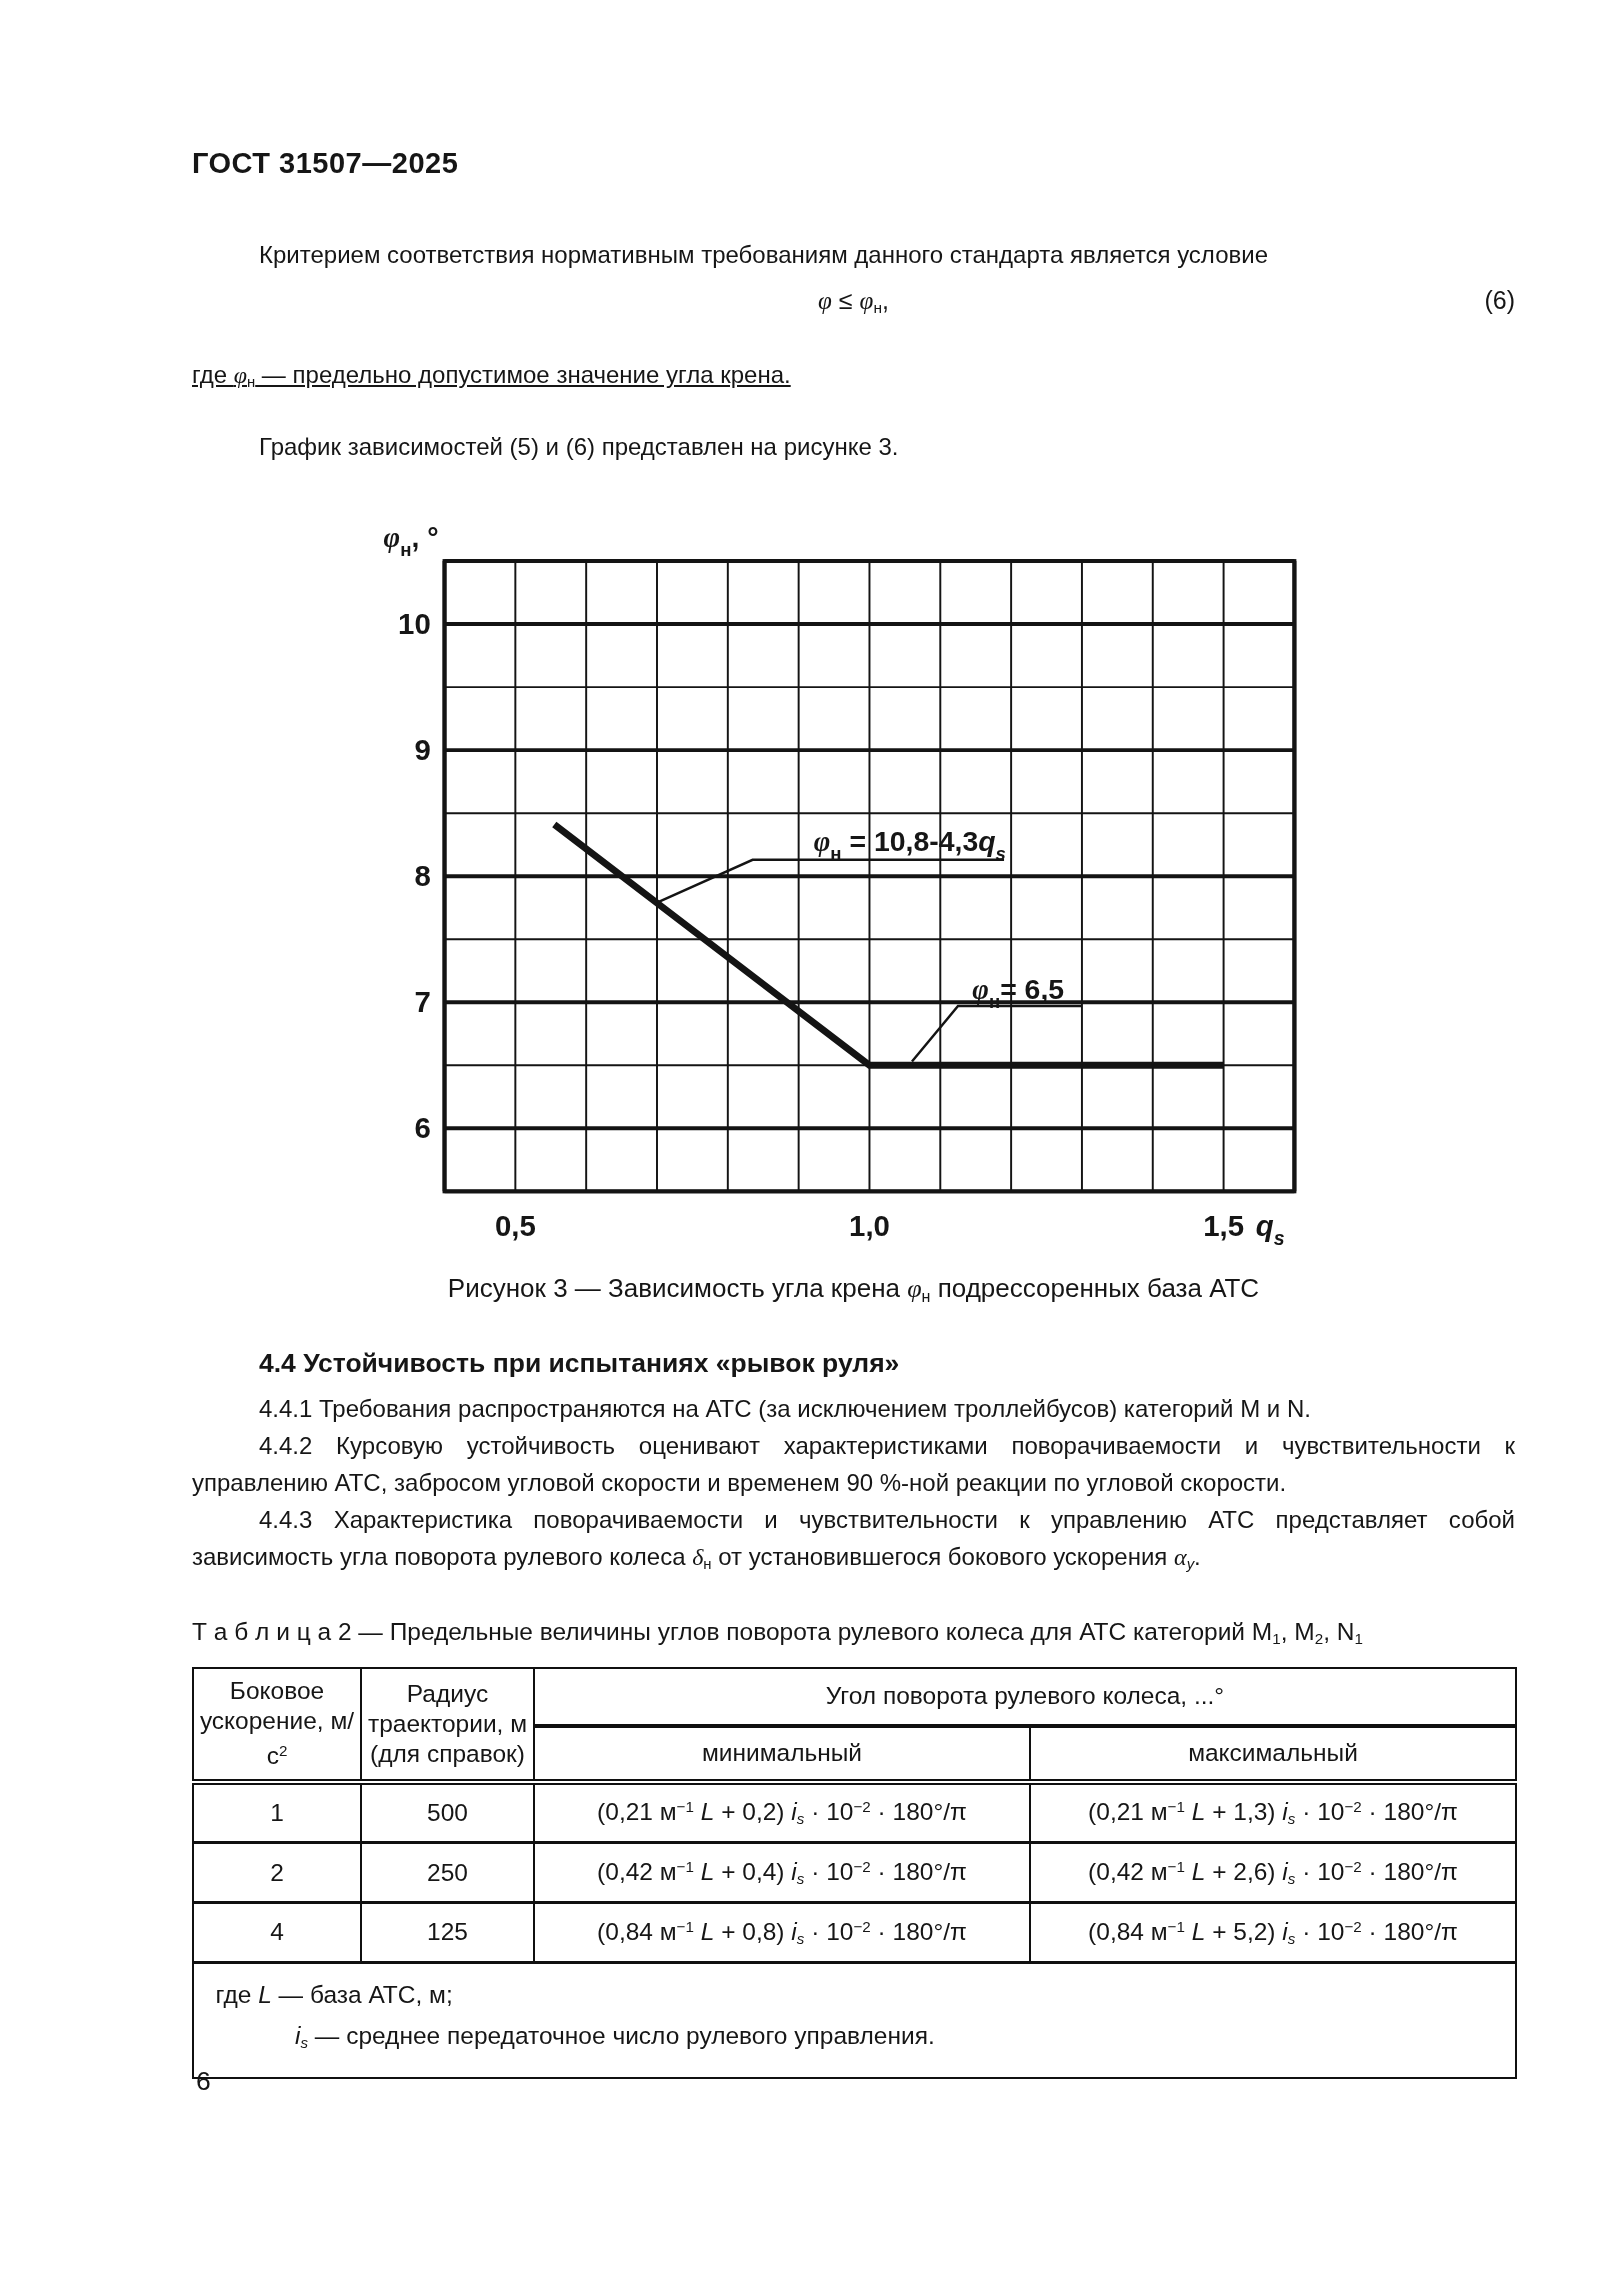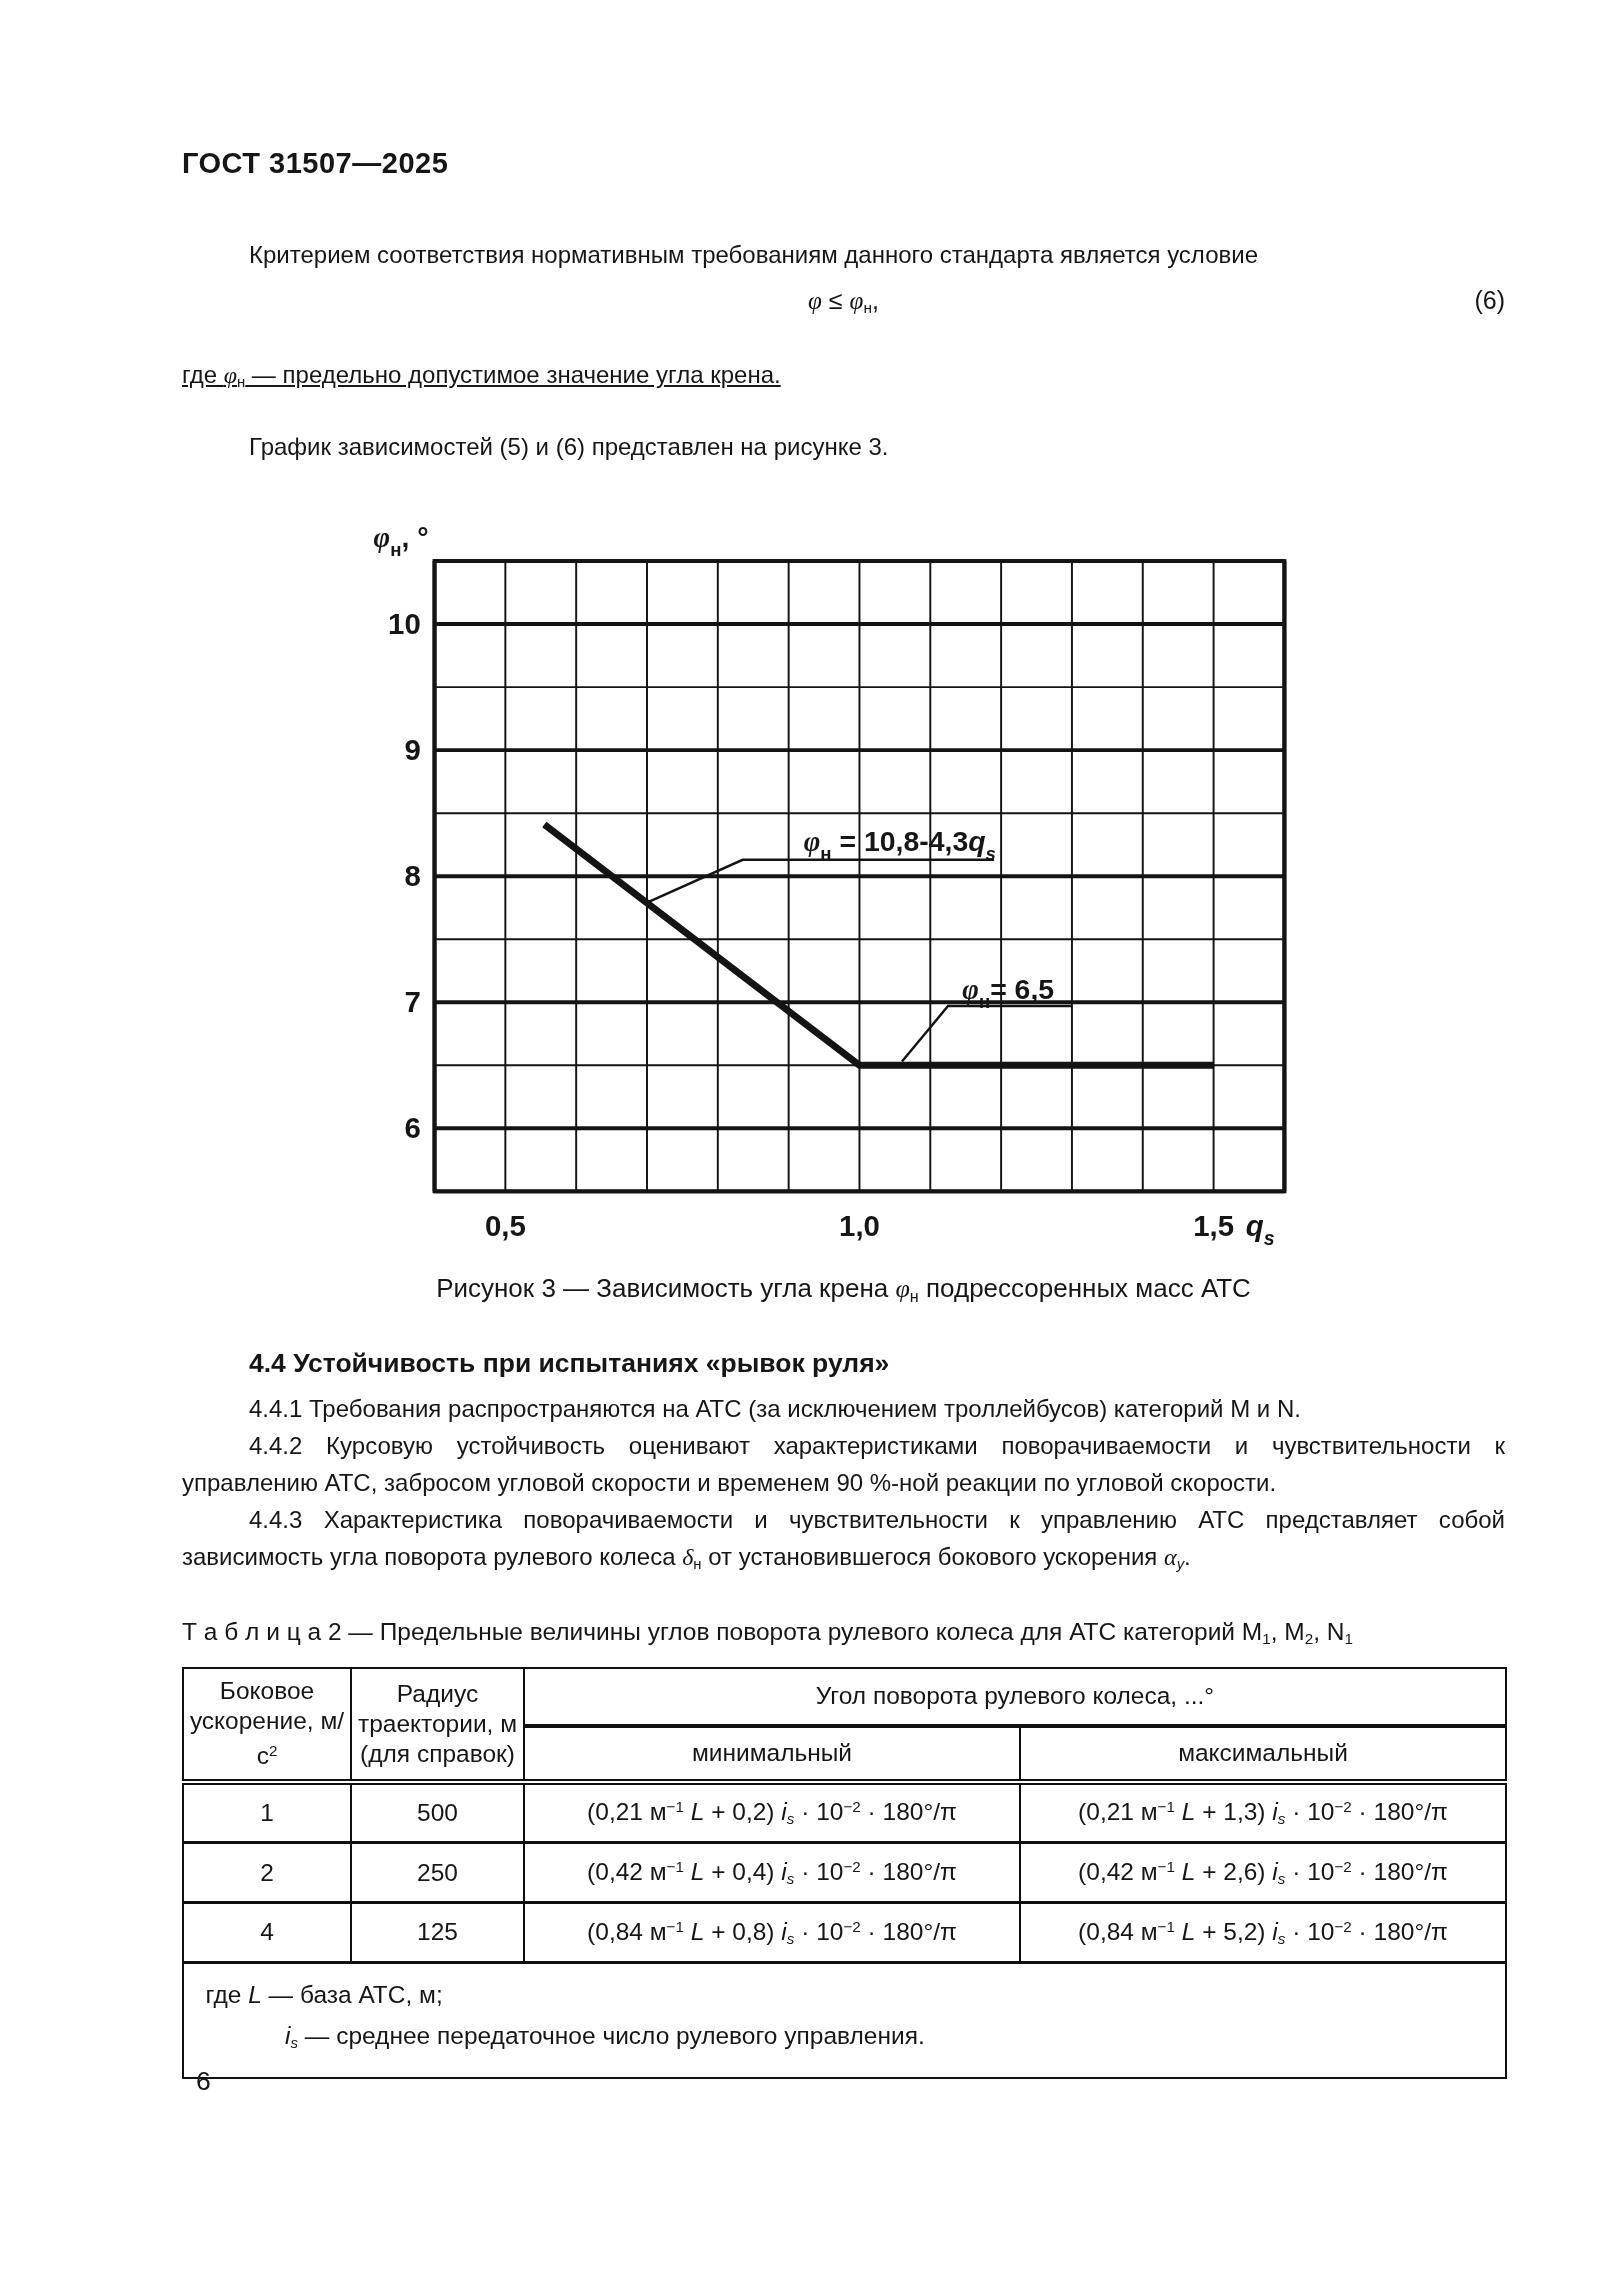--- a/index.html
+++ b/index.html
@@ -5,21 +5,21 @@
   html,body{margin:0;padding:0;background:#e8e8e8;}
   .page{
     position:relative;
     width:1621px;height:2293px;
     background:#ffffff;
     font-family:"Liberation Sans",sans-serif;
     color:#161616;
     overflow:hidden;
     margin:0 auto;
   }
-  .content{position:absolute;left:182px;top:0;width:1323px;}
+  .content{position:absolute;left:192px;top:0;width:1323px;}
   .std-code{margin-top:147px;font-size:29px;font-weight:bold;letter-spacing:0.5px;}
   .para{font-size:24px;line-height:37px;text-align:justify;}
   .indent{text-indent:67px;}
   .p1{margin-top:56px;}
   .formula-row{position:relative;margin-top:8.8px;font-size:25px;line-height:37px;text-align:center;}
   .formula-num{position:absolute;right:0;top:0;}
   .where-line{margin-top:30px;text-decoration:underline;}
   .graph-line{margin-top:26.5px;}
   .chart-wrap{margin-top:49px;margin-left:176px;width:1000px;height:745px;}
   svg text{fill:#161616;}
@@ -111,21 +111,21 @@
           <g font-family="&quot;Liberation Sans&quot;, sans-serif" font-weight="bold">
             <polyline points="294.7499999999999,396.50600000000003 392.2874999999999,352.7819999999999 648.7749999999999,352.7819999999999" fill="none" stroke="#141414" stroke-width="2.5"></polyline>
             <text x="552.6824999999999" y="343.4920000000001" text-anchor="middle" font-size="29"><tspan font-style="italic" font-family="&quot;Liberation Serif&quot;, serif">φ</tspan><tspan dy="9" font-size="19">н</tspan><tspan dy="-9"> = 10,8-4,3</tspan><tspan font-style="italic">q</tspan><tspan dy="9" font-size="19" font-style="italic">s</tspan></text>
             <polyline points="554.8499999999999,558.5419999999999 601.8124999999999,501.958 728.2499999999999,501.958" fill="none" stroke="#141414" stroke-width="2.5"></polyline>
             <text x="663.2249999999998" y="495.24" text-anchor="middle" font-size="29"><tspan font-style="italic" font-family="&quot;Liberation Serif&quot;, serif">φ</tspan><tspan dy="9" font-size="19">н</tspan><tspan dy="-9">= 6,5</tspan></text>
           </g>
         </svg>
     </div>
 
     <div class="fig-caption">
-      <div><span>Рисунок 3 — Зависимость угла крена </span><span class="rf">φ</span><span class="rs">н</span><span> подрессоренных масс АТС</span></div>
+      <div><span>Рисунок 3 — Зависимость угла крена </span><span class="rf">φ</span><span class="rs">н</span><span> подрессоренных база АТС</span></div>
     </div>
 
     <div class="sec-heading indent"><span>4.4 Устойчивость при испытаниях «рывок руля»</span></div>
 
     <div class="para indent"><span>4.4.1 Требования распространяются на АТС (за исключением троллейбусов) категорий M и N.</span></div>
     <div class="para indent"><span>4.4.2 Курсовую устойчивость оценивают характеристиками поворачиваемости и чувствительности к управлению АТС, забросом угловой скорости и временем 90 %-ной реакции по угловой скорости.</span></div>
     <div class="para indent"><span>4.4.3 Характеристика поворачиваемости и чувствительности к управлению АТС представляет собой зависимость угла поворота рулевого колеса </span><span class="rf">δ</span><span class="rs">н</span><span> от установившегося бокового ускорения </span><span class="rf">α</span><span class="ri rs">y</span><span>.</span></div>
 
     <div class="tbl-caption"><span>Т а б л и ц а   2 — Предельные величины углов поворота рулевого колеса для АТС категорий M</span><span class="rs">1</span><span>, M</span><span class="rs">2</span><span>, N</span><span class="rs">1</span></div>
 

